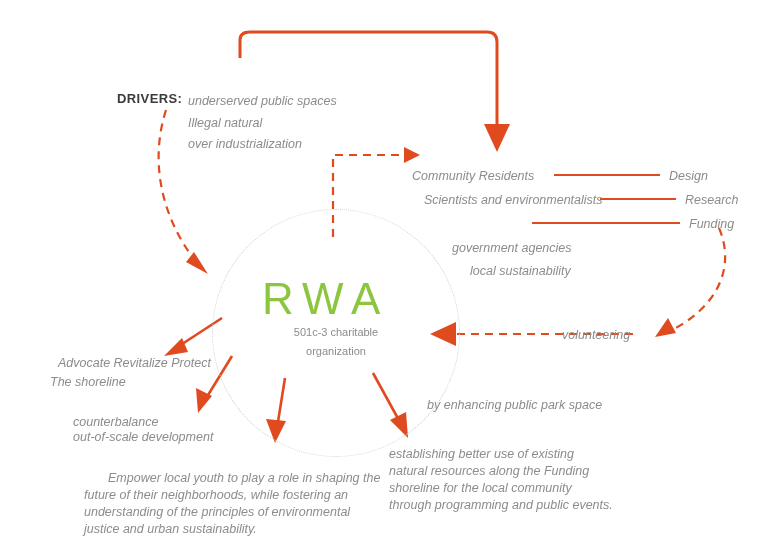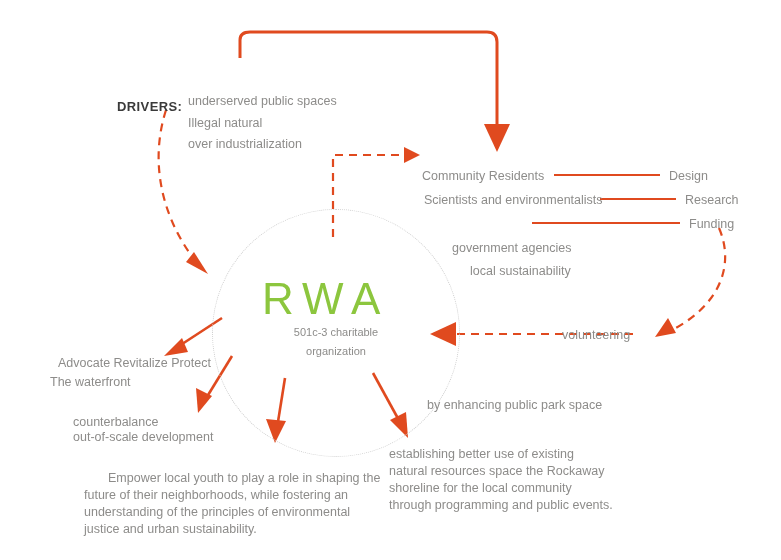--- a/index.html
+++ b/index.html
@@ -16,20 +16,21 @@
     height: 560px;
     background: #ffffff;
     overflow: hidden;
   }
   .txt {
     position: absolute;
     color: #8d8c8a;
     font-size: 12.5px;
     line-height: 21px;
     white-space: pre;
+    font-style: italic;
   }
   .drivers-label {
     position: absolute;
     color: #3a3a3a;
     font-weight: bold;
     font-size: 13px;
     letter-spacing: 0.4px;
     white-space: pre;
   }
   .center-title {
@@ -101,47 +102,47 @@
     <line x1="373" y1="373" x2="401" y2="424" stroke="#e04a1f" stroke-width="2.6"></line>
     <polygon points="408,438 390,420 406,412" fill="#e04a1f"></polygon>
   </svg>
 
   <div class="circle" style="left:212px; top:209px; width:248px; height:248px;"></div>
 
   <div class="center-title" style="left:262px; top:262px;margin-top:12px;">RWA</div>
   <div class="center-sub" style="left:256px; top:323px; width:160px;">501c-3 charitable</div>
   <div class="center-sub" style="left:256px; top:342px; width:160px;">organization</div>
 
-  <div class="drivers-label" style="left:117px; top:91px;margin-top:8px;">DRIVERS:</div>
+  <div class="drivers-label" style="left:117px; top:91px;">DRIVERS:</div>
   <div class="txt" style="left:188px; top:91px;">underserved public spaces</div>
   <div class="txt" style="left:188px; top:113px;">Illegal natural</div>
   <div class="txt" style="left:188px; top:134px;">over industrialization</div>
 
-  <div class="txt" style="left:412px; top:166px;margin-left:10px;">Community Residents</div>
+  <div class="txt" style="left:412px; top:166px;">Community Residents</div>
   <div class="txt" style="left:424px; top:190px;">Scientists and environmentalists</div>
   <div class="txt" style="left:452px; top:238px;">government agencies</div>
   <div class="txt" style="left:470px; top:261px;">local sustainability</div>
 
   <div class="txt" style="left:669px; top:166px;">Design</div>
   <div class="txt" style="left:685px; top:190px;">Research</div>
   <div class="txt" style="left:689px; top:214px;">Funding</div>
 
   <div class="txt" style="left:562px; top:325px;">volunteering</div>
 
   <div class="txt" style="left:50px; top:353px;margin-left:8px;">Advocate Revitalize Protect</div>
-  <div class="txt" style="left:50px; top:372px;">The waterfront</div>
+  <div class="txt" style="left:50px; top:372px;">The shoreline</div>
 
   <div class="txt" style="left:73px; top:412px;">counterbalance</div>
   <div class="txt" style="left:73px; top:427px;">out-of-scale development</div>
 
   <div class="txt" style="left:84px; top:468px;margin-left:24px;">Empower local youth to play a role in shaping the</div>
   <div class="txt" style="left:84px; top:485px;">future of their neighborhoods, while fostering an</div>
   <div class="txt" style="left:84px; top:502px;">understanding of the principles of environmental</div>
   <div class="txt" style="left:84px; top:519px;">justice and urban sustainability.</div>
 
   <div class="txt" style="left:389px; top:444px;">establishing better use of existing</div>
-  <div class="txt" style="left:389px; top:461px;">natural resources space the Rockaway</div>
+  <div class="txt" style="left:389px; top:461px;">natural resources along the Funding</div>
   <div class="txt" style="left:389px; top:478px;">shoreline for the local community</div>
   <div class="txt" style="left:389px; top:495px;">through programming and public events.</div>
 
   <div class="txt" style="left:427px; top:395px;">by enhancing public park space</div>
 
 </div>
 
 </body></html>

